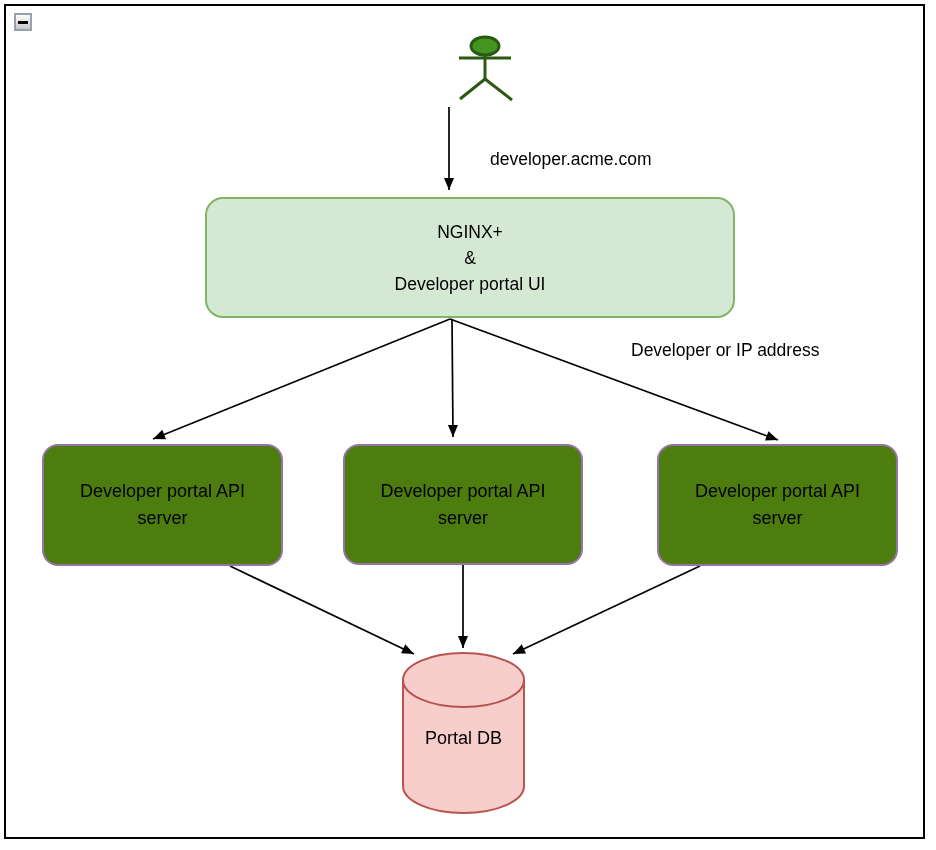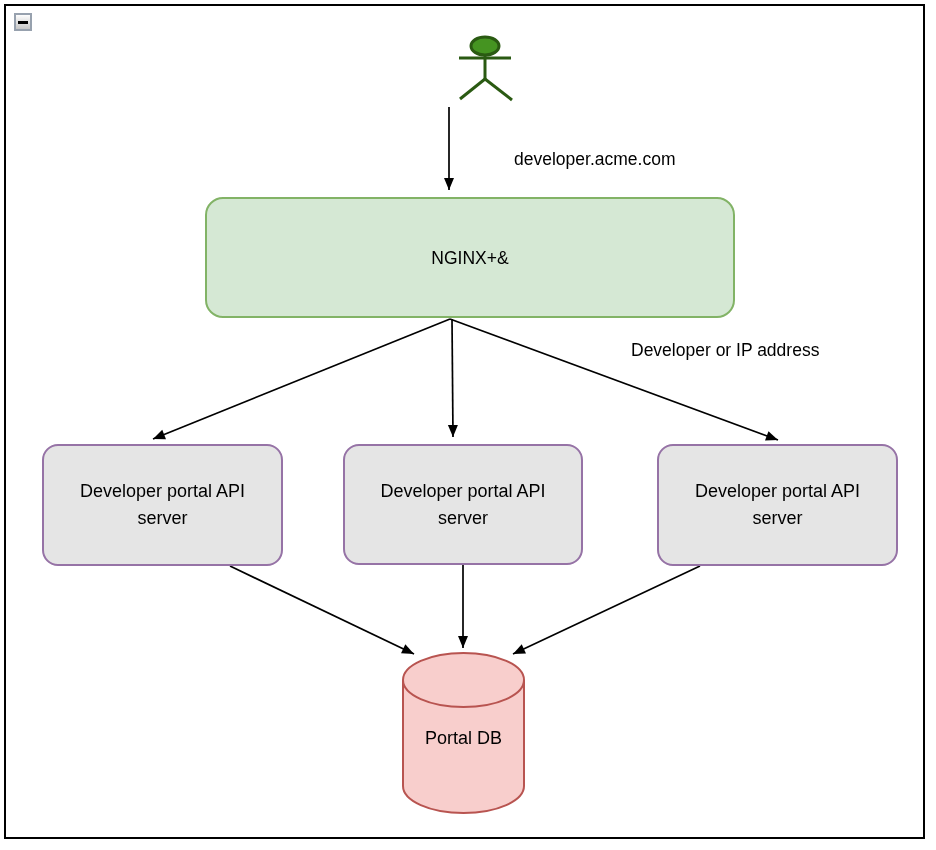--- a/index.html
+++ b/index.html
@@ -13,42 +13,42 @@
   }
   .collapse-btn{
     position:absolute;left:14px;top:13px;width:18px;height:18px;
     border:2px solid #97a1ae;background:linear-gradient(#fdfdfd,#c6c6c6);
     box-sizing:border-box;display:flex;align-items:center;justify-content:center;
     cursor:pointer;
   }
   .minus-bar{width:10px;height:3px;background:#000;}
   .svg-layer{position:absolute;left:0;top:0;width:936px;height:850px;}
   .node{
-    position:absolute;box-sizing:border-box;display:flex;flex-direction:row;
+    position:absolute;box-sizing:border-box;display:flex;flex-direction:column;
     align-items:center;justify-content:center;text-align:center;
   }
   .gateway{
     left:205px;top:197px;width:530px;height:121px;border-radius:18px;
     background:#d5e8d4;border:2px solid #82b366;
     font-size:17.5px;line-height:26px;
   }
   .api-server{
     top:444px;width:241px;height:122px;border-radius:16px;
-    background:#e5e5e5;border:2px solid #9673a6;
+    background:#4d7c0f;border:2px solid #9673a6;
     font-size:18px;line-height:27px;padding:0 10px;
   }
   .api-left{left:42px;}
   .api-mid{left:343px;width:240px;height:121px;}
   .api-right{left:657px;}
   .db-label{
     position:absolute;left:398px;top:728px;width:131px;text-align:center;
     font-size:18px;
   }
   .edge-label{position:absolute;font-size:17.5px;white-space:nowrap;}
-  .label-url{left:490px;top:149px;margin-left:24px;}
+  .label-url{left:490px;top:149px;}
   .label-routing{left:631px;top:340px;}
 </style>
 </head>
 <body>
 
 <div class="frame"></div>
 
 <div class="collapse-btn">
   <span class="minus-bar"></span>
 </div>
@@ -80,20 +80,21 @@
 
   <g>
     <path d="M403,680 A60.5,27 0 0 1 524,680 L524,786 A60.5,27 0 0 1 403,786 Z" fill="#f8cecc" stroke="#b85450" stroke-width="2"></path>
     <path d="M403,680 A60.5,27 0 0 0 524,680" fill="none" stroke="#b85450" stroke-width="2"></path>
   </g>
 </svg>
 
 <div class="node gateway">
   <div>NGINX+</div>
   <div>&amp;</div>
+  <div>Developer portal UI</div>
 </div>
 
 <div class="node api-server api-left">
   <span>Developer portal API server</span>
 </div>
 <div class="node api-server api-mid">
   <span>Developer portal API server</span>
 </div>
 <div class="node api-server api-right">
   <span>Developer portal API server</span>

